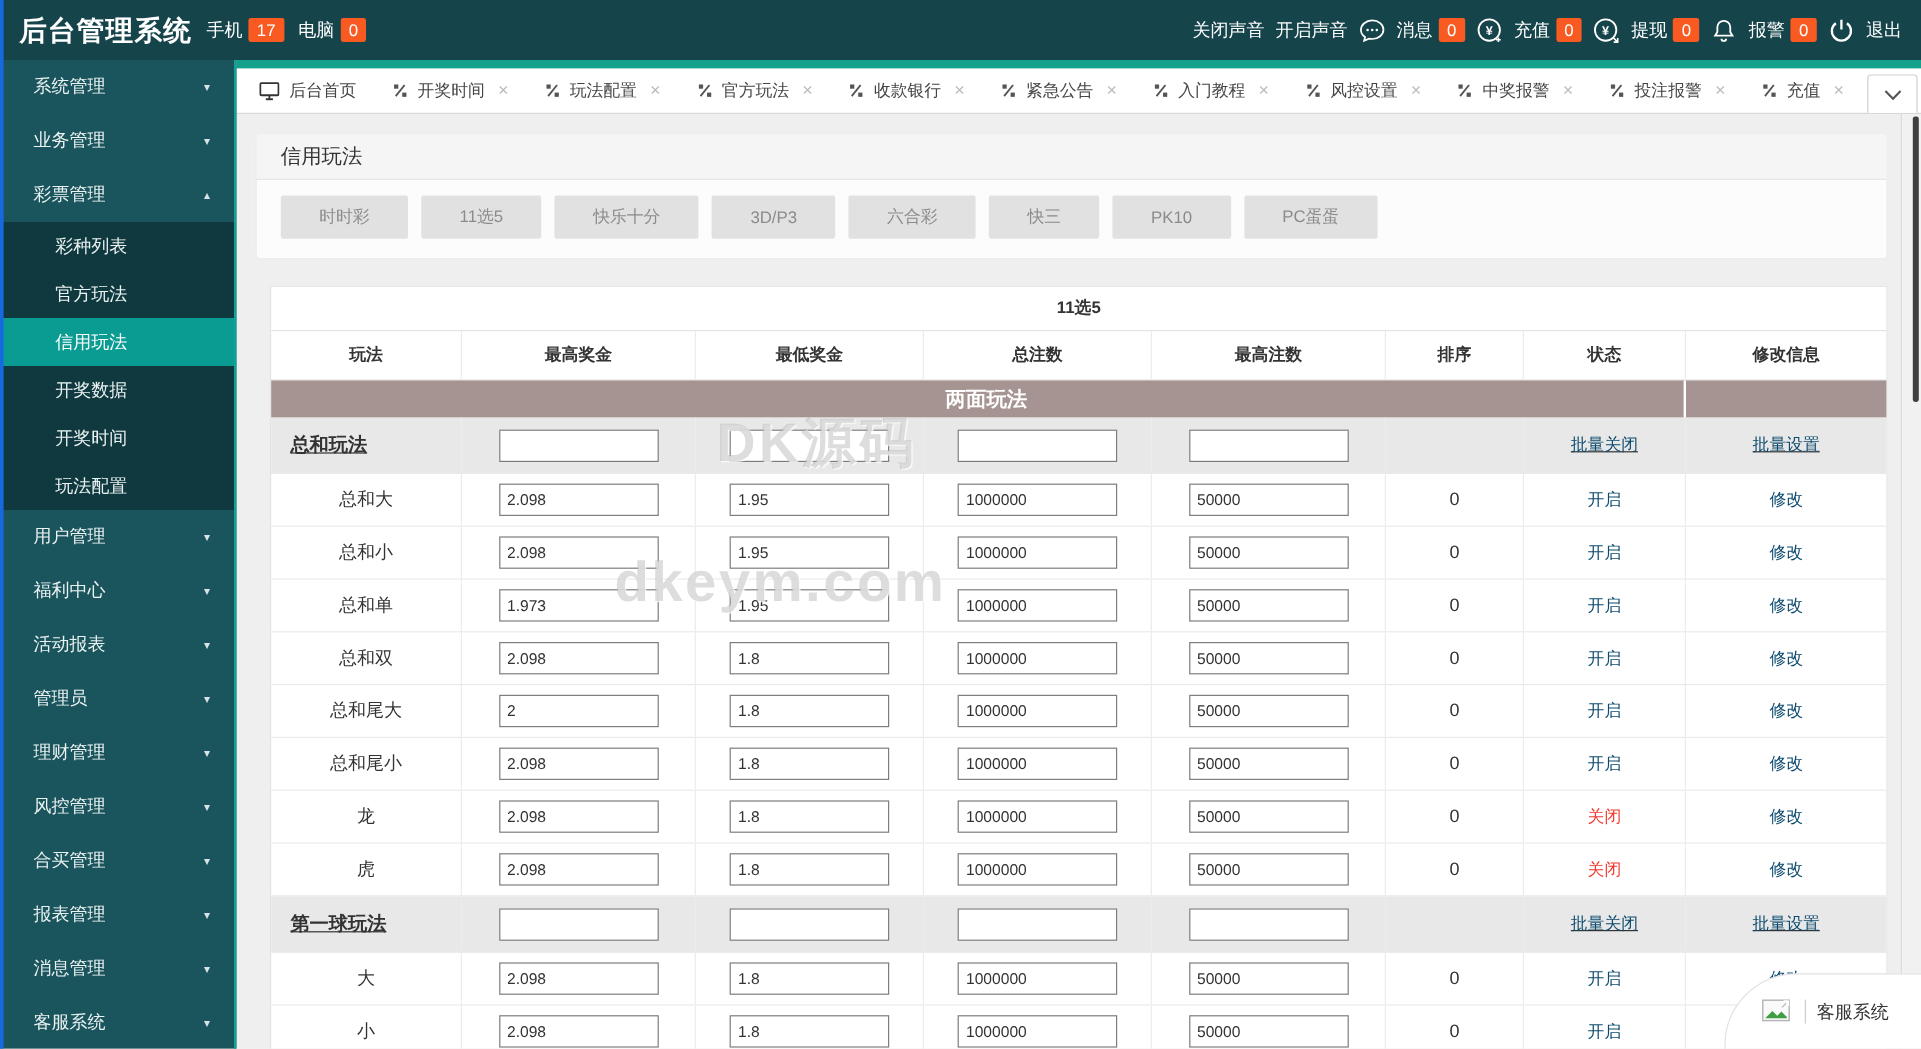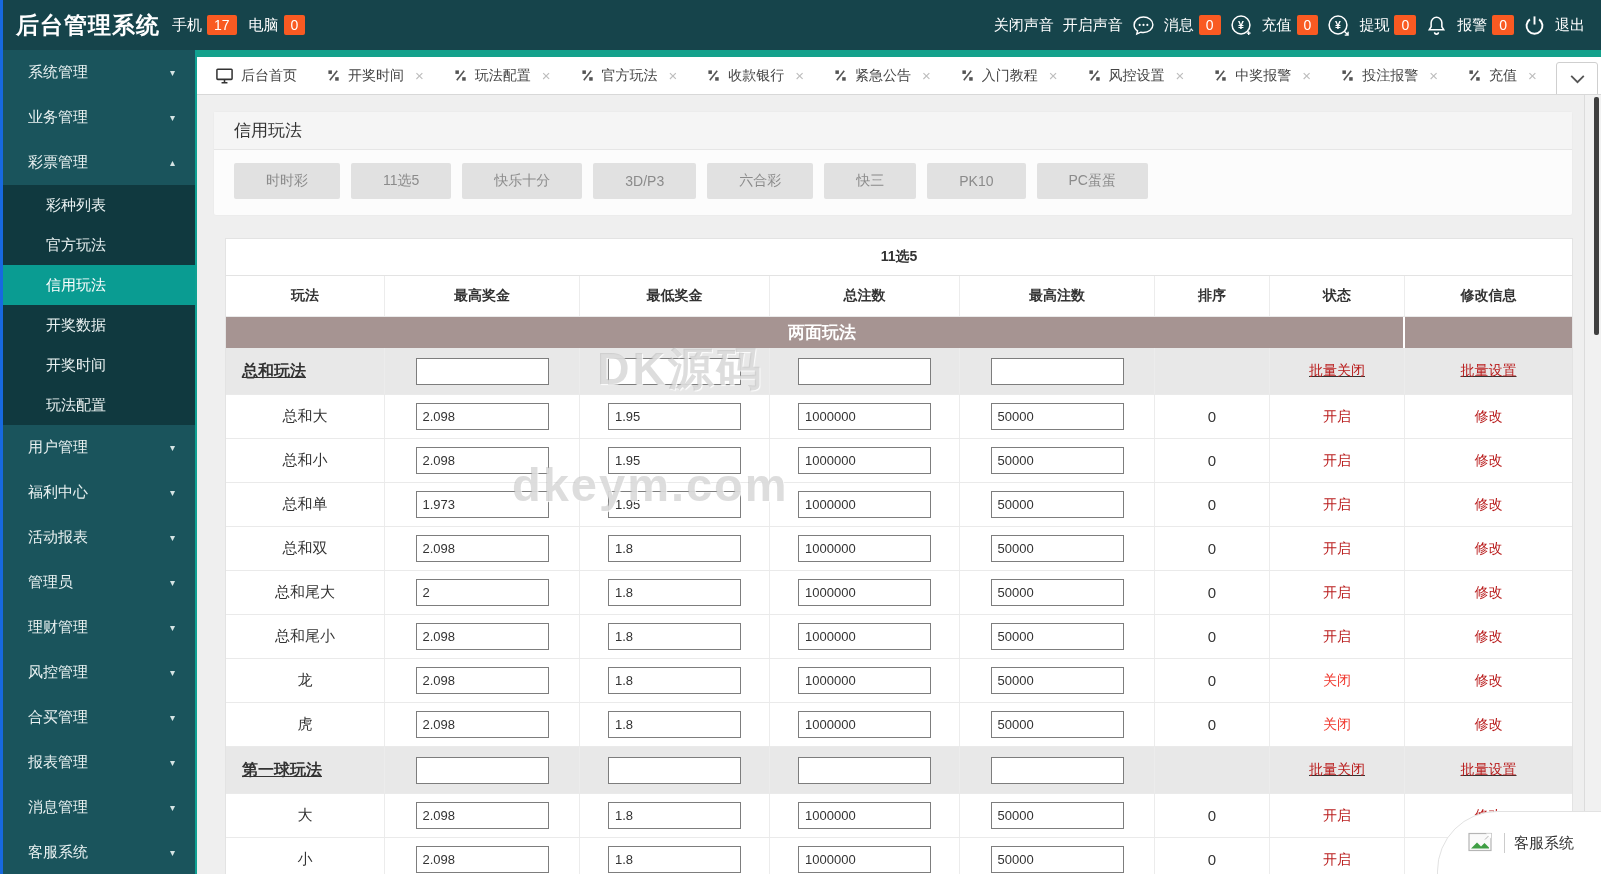--- a/index.html
+++ b/index.html
@@ -59,21 +59,21 @@
   .t-head .t-cell { font-weight:bold; height:40px; }
   .band { background:#a69492; height:31px; border-bottom:none; }
   .band .t-cell { color:#fff; font-weight:bold; font-size:17px;padding-left:15px; }
   .band .span7 { grid-column:1 / 8; border-right:2px solid #fff; }
   .group-row { background:#e8e8e8; height:47px;text-decoration:underline; }
   .group-row .g-name { justify-content:flex-start; padding-left:16px; font-weight:bold; font-size:16px; }
   .data-row { height:44px; }
   .data-row .p-name { font-size:15px; }
   input.cfg { width:133px; height:27px; border:1px solid #7d7d7d; font-size:13px; padding:0 6px;
     font-family:inherit; color:#333; background:#fff; }
-  .link { color:#b91c1c; cursor:pointer; }
+  .link { color:#0c4a6e; cursor:pointer; }
   .link-red { color:#f0382e; cursor:pointer; }
   .sort-v { font-size:15px; }
   
   .wm { position:absolute; font-weight:bold; color:rgba(170,170,170,.40);
     text-shadow:1px 1px 1px rgba(255,255,255,.9); pointer-events:none; z-index:7; letter-spacing:3px; }
   #wm1 { left:400px; top:244px; font-size:45px; }
   #wm2 { left:315px; top:362px; font-size:47px; letter-spacing:2px; }
   
   .scrollbar { position:absolute; right:0; top:95px; width:17px; bottom:0; background:#f1f1f1;
     border-left:1px solid #dcdcdc; z-index:6; }

